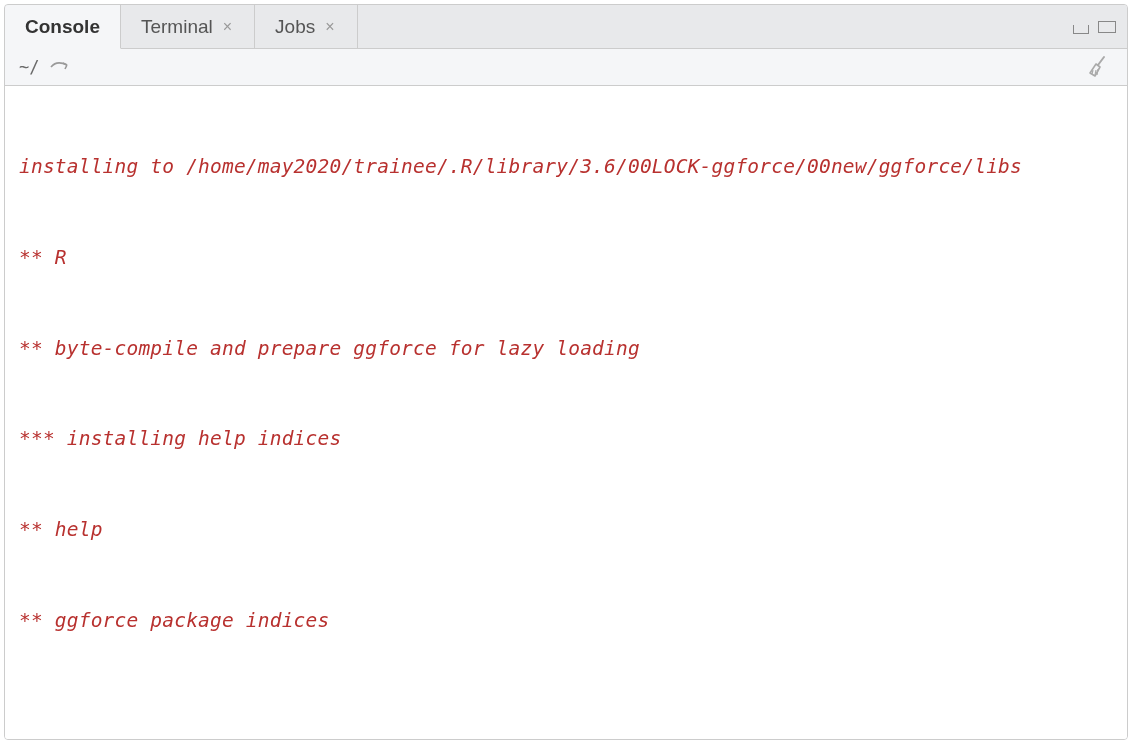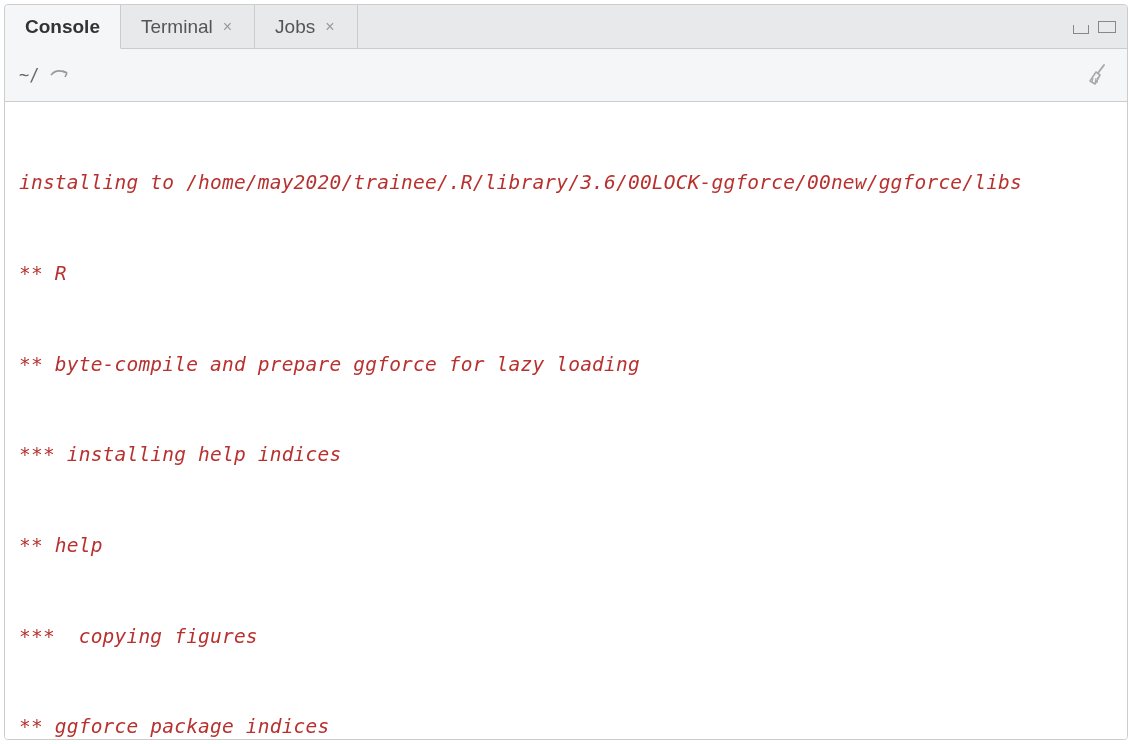--- a/index.html
+++ b/index.html
@@ -15,21 +15,20 @@
       padding: 4px;
     }
     .panel {
       border: 1px solid #cccccc;
       border-radius: 4px;
       background: #f5f6f8;
       height: 736px;
       display: flex;
       flex-direction: column;
       overflow: hidden;
-      gap: 8px;
     }
     .tab-bar {
       display: flex;
       align-items: stretch;
       height: 44px;
       background: #e8e9eb;
       border-bottom: 1px solid #cccccc;
       position: relative;
     }
     .tab {
@@ -178,21 +177,20 @@
     </span>
   </div>
 
   <div class="console-body">
     <div class="console-output">
       <span class="line">installing to /home/may2020/trainee/.R/library/3.6/00LOCK-ggforce/00new/ggforce/libs</span>
       <span class="line">** R</span>
       <span class="line">** byte-compile and prepare ggforce for lazy loading</span>
       <span class="line">*** installing help indices</span>
       <span class="line">** help</span>
-      <span class="line">***  copying figures</span>
       <span class="line">** ggforce package indices</span>
       
       
       
       
       
       <span class="line"></span>
       
       
     </div>

